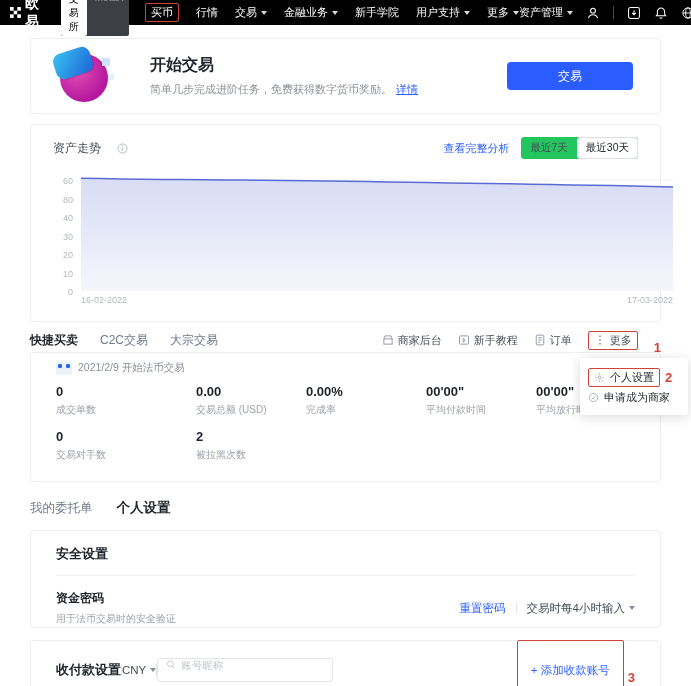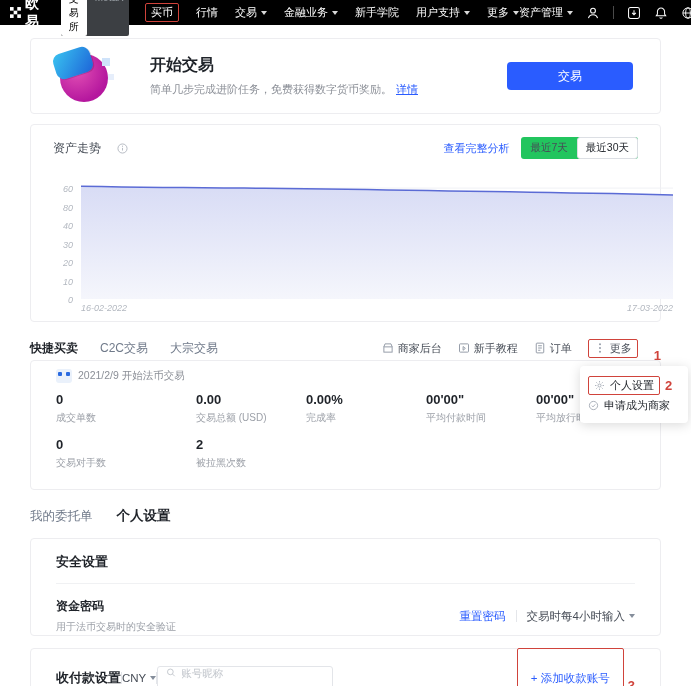--- a/index.html
+++ b/index.html
@@ -49,29 +49,29 @@
 
   
   .trend { margin-top:10px; height:198px; padding:12px 22px 0 22px; }
   .trend-head { display:flex; align-items:center; justify-content:space-between; }
   .trend-title { font-size:12px; color:#474d57; display:flex; align-items:center; gap:16px; }
   .trend-right { display:flex; align-items:center; gap:12px; }
   .trend-link { font-size:11px; color:#2a5cff; cursor:pointer; }
   .seg { display:flex; background:#22c55e; border-radius:3px; font-size:10.5px; }
   .seg-item { padding:3px 8px; color:#474d57; cursor:pointer; border:1px solid transparent; border-radius:3px; }
   .seg-item.selected { background:#fff; border-color:#dcdfe4; color:#1f2329; }
-  .chart-zone { position:relative; margin-top:18px; height:150px;font-style:italic; }
+  .chart-zone { position:relative; margin-top:10px; height:150px; }
   .chart-y { position:absolute; left:0; top:0; width:22px; height:122px; }
   .ytick { position:absolute; right:2px; font-size:9px; color:#b3b8c0; line-height:10px; }
   .chart-svg-wrap { position:absolute; left:28px; top:0; }
   .xlabels { position:absolute; left:28px; top:126px; width:592px; display:flex;
     justify-content:space-between; font-size:9px; color:#b3b8c0; }
 
   
-  .tabrow { margin:14px 30px 0; height:24px; display:flex; align-items:center; justify-content:space-between; }
+  .tabrow { margin:6px 30px 0; height:24px; display:flex; align-items:center; justify-content:space-between; }
   .tabs-left { display:flex; gap:22px; font-size:12px; }
   .tab { color:#707a8a; cursor:pointer; }
   .tab.active { color:#1f2329; font-weight:bold; }
   .tools { display:flex; align-items:center; gap:16px; font-size:11px; color:#474d57; }
   .tool { display:inline-flex; align-items:center; gap:4px; cursor:pointer; }
   .tool svg { opacity:.75; }
   .annot-1 { position:relative; top:7px; left:0; }
 
   
   .stats-wrap { position:relative; margin:0 30px; }

